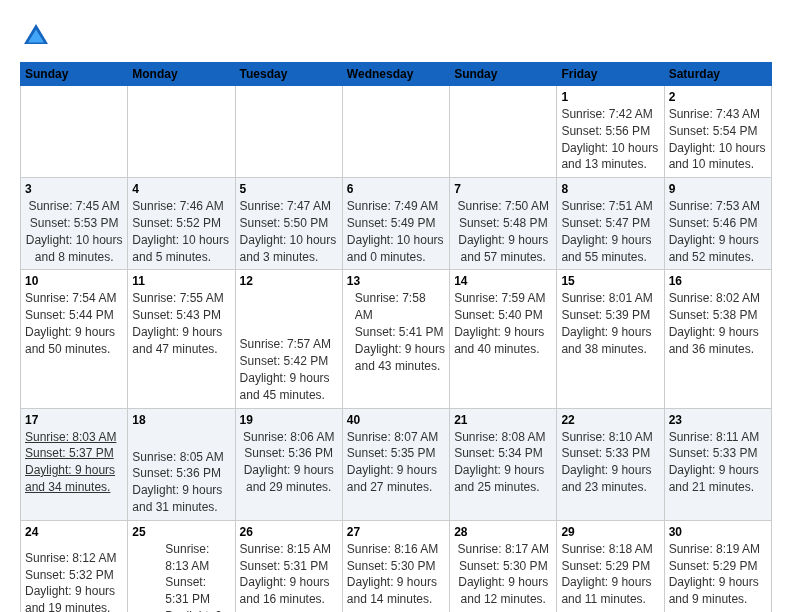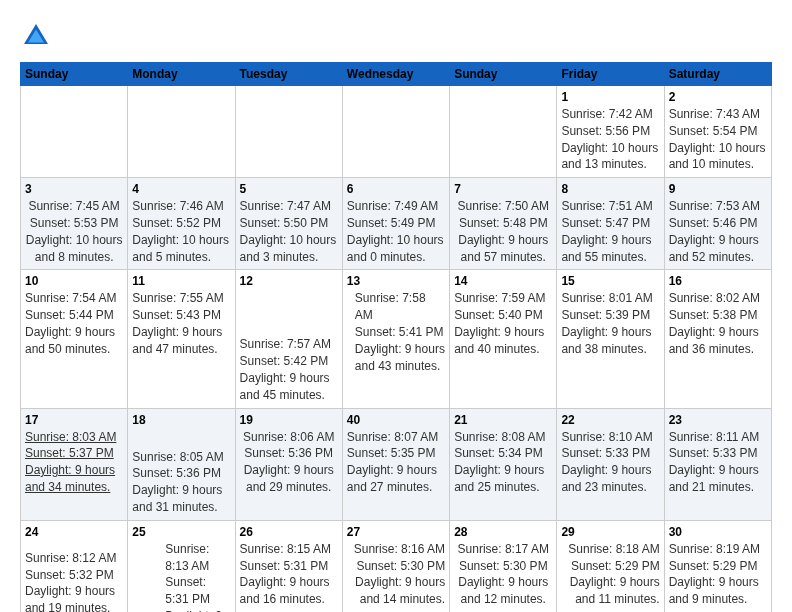--- a/index.html
+++ b/index.html
@@ -288,33 +288,33 @@
 Daylight: 9 hours and 17 minutes.</div>
         </td>
         <td>
           <div class="day-num">26</div>
           <div class="day-info" style="white-space: pre-line;">Sunrise: 8:15 AM
 Sunset: 5:31 PM
 Daylight: 9 hours and 16 minutes.</div>
         </td>
         <td>
           <div class="day-num">27</div>
-          <div class="day-info" style="white-space: pre-line; text-align: right;">Sunrise: 8:16 AM
+          <div class="day-info" style="white-space: pre-line;">Sunrise: 8:16 AM
 Sunset: 5:30 PM
 Daylight: 9 hours and 14 minutes.</div>
         </td>
         <td>
           <div class="day-num">28</div>
           <div class="day-info" style="white-space: pre-line; text-align: center;">Sunrise: 8:17 AM
 Sunset: 5:30 PM
 Daylight: 9 hours and 12 minutes.</div>
         </td>
         <td>
           <div class="day-num">29</div>
-          <div class="day-info" style="white-space: pre-line; text-align: right;">Sunrise: 8:18 AM
+          <div class="day-info" style="white-space: pre-line;">Sunrise: 8:18 AM
 Sunset: 5:29 PM
 Daylight: 9 hours and 11 minutes.</div>
         </td>
         <td>
           <div class="day-num">30</div>
           <div class="day-info" style="white-space: pre-line;">Sunrise: 8:19 AM
 Sunset: 5:29 PM
 Daylight: 9 hours and 9 minutes.</div>
         </td>
       </tr>

